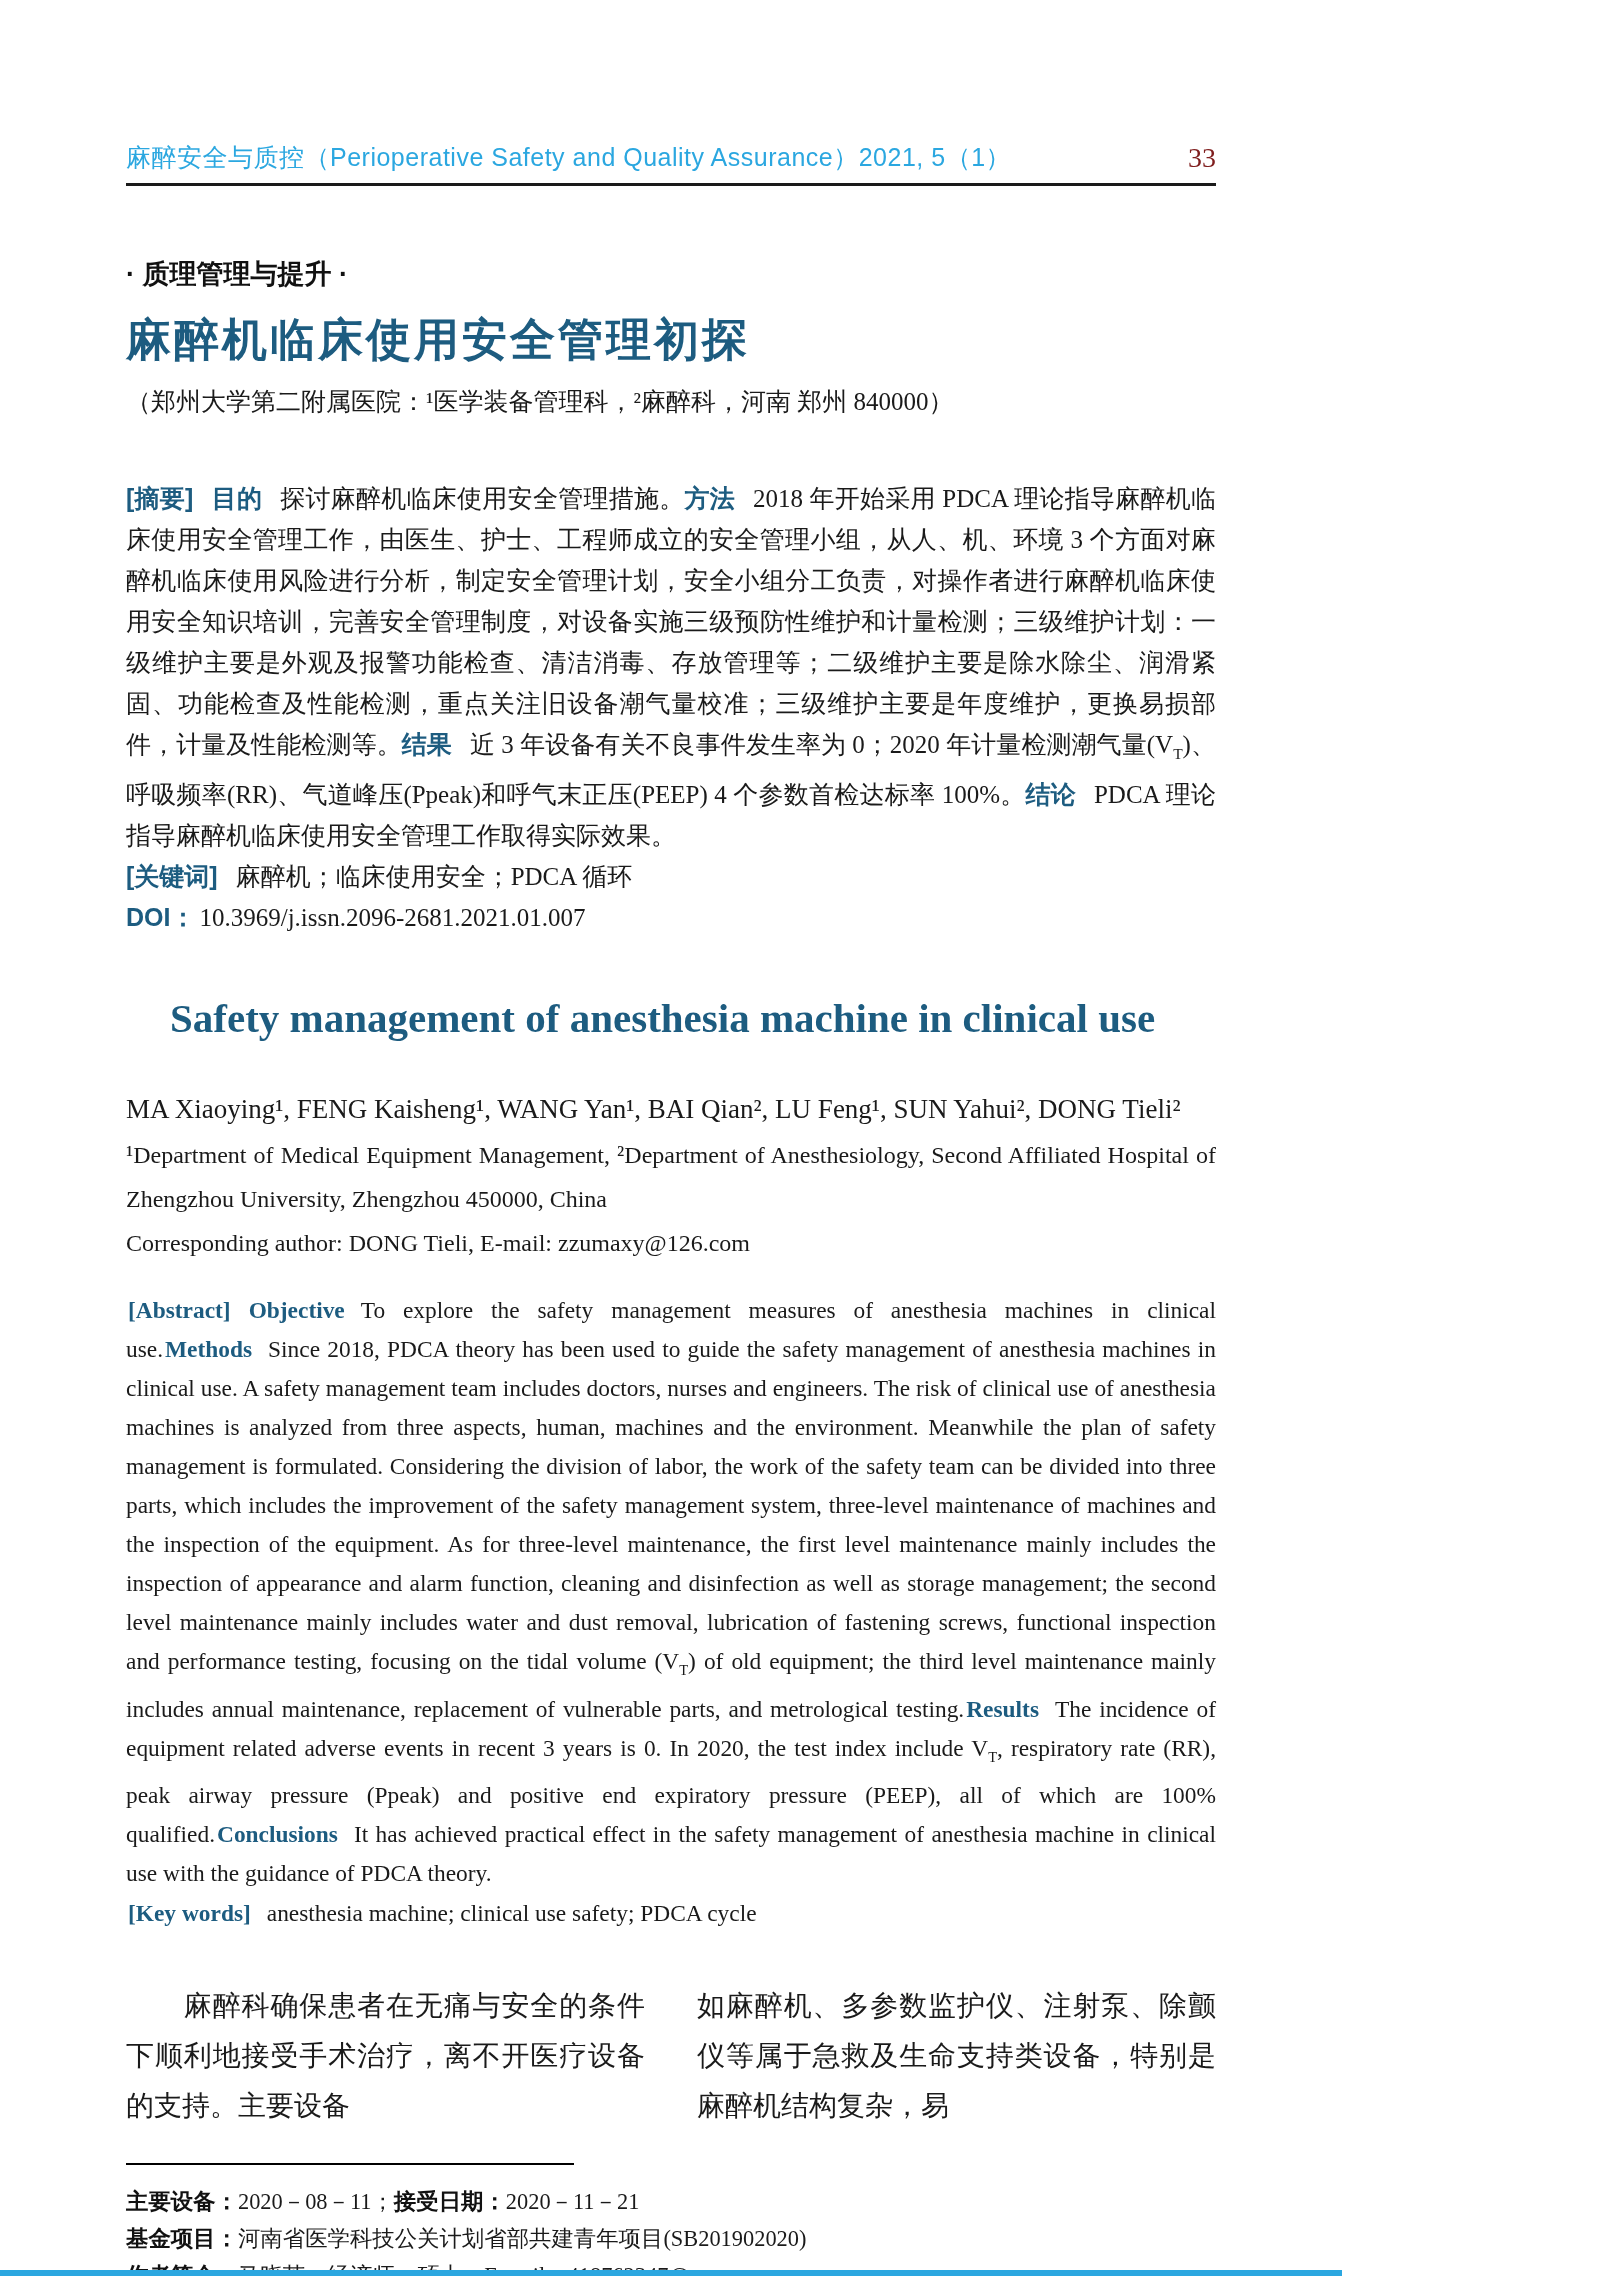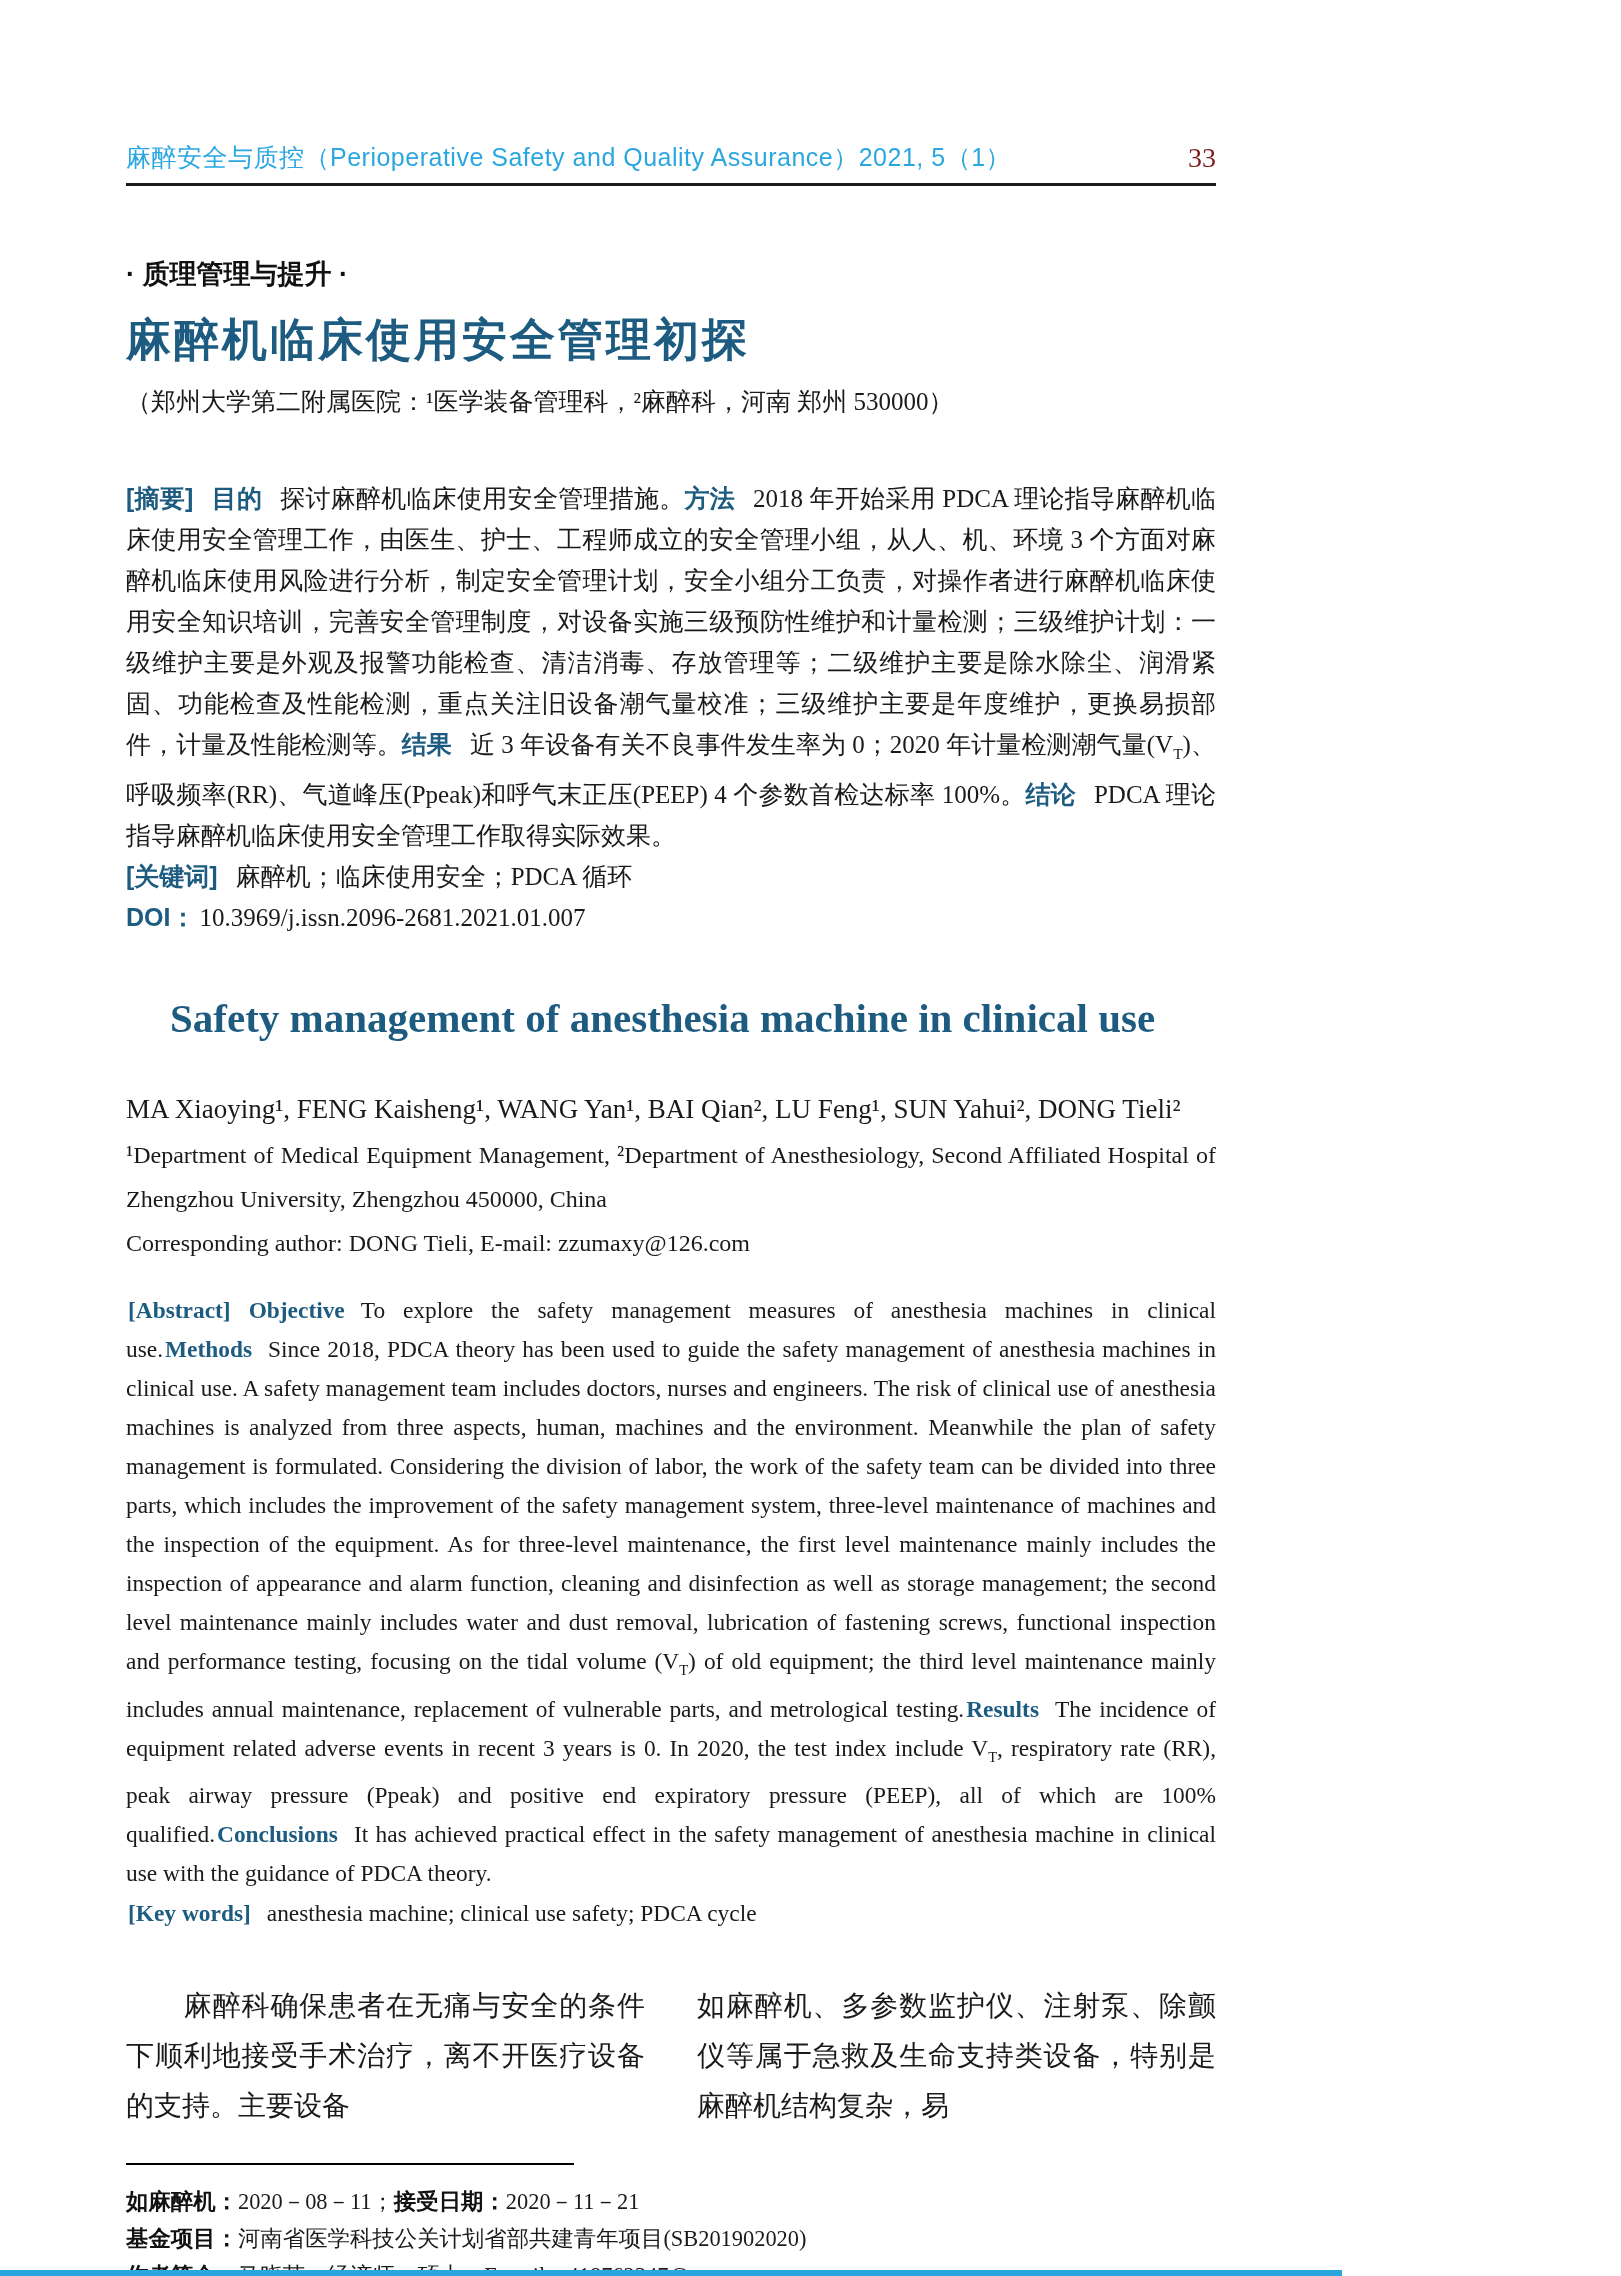--- a/index.html
+++ b/index.html
@@ -86,21 +86,21 @@
     <div class="hdr">
       <span class="hdr-journal">麻醉安全与质控（Perioperative Safety and Quality Assurance）2021, 5（1）</span>
       <span class="hdr-page">33</span>
     </div>
     <div class="hdr-rule"></div>
 
     <div class="section-marker">· 质理管理与提升 ·</div>
 
     <h1 class="title-cn">麻醉机临床使用安全管理初探</h1>
 
-    <p class="affil-cn">（郑州大学第二附属医院：¹医学装备管理科，²麻醉科，河南 郑州 530000）</p>
+    <p class="affil-cn">（郑州大学第二附属医院：¹医学装备管理科，²麻醉科，河南 郑州 840000）</p>
 
     <p class="abs-cn"><span class="lbl-cn">[摘要]</span><span class="lbl-cn">目的</span><span>探讨麻醉机临床使用安全管理措施。</span><span class="lbl-cn">方法</span><span>2018 年开始采用 PDCA 理论指导麻醉机临床使用安全管理工作，由医生、护士、工程师成立的安全管理小组，从人、机、环境 3 个方面对麻醉机临床使用风险进行分析，制定安全管理计划，安全小组分工负责，对操作者进行麻醉机临床使用安全知识培训，完善安全管理制度，对设备实施三级预防性维护和计量检测；三级维护计划：一级维护主要是外观及报警功能检查、清洁消毒、存放管理等；二级维护主要是除水除尘、润滑紧固、功能检查及性能检测，重点关注旧设备潮气量校准；三级维护主要是年度维护，更换易损部件，计量及性能检测等。</span><span class="lbl-cn">结果</span><span>近 3 年设备有关不良事件发生率为 0；2020 年计量检测潮气量(V</span><sub>T</sub><span>)、呼吸频率(RR)、气道峰压(Ppeak)和呼气末正压(PEEP) 4 个参数首检达标率 100%。</span><span class="lbl-cn">结论</span><span>PDCA 理论指导麻醉机临床使用安全管理工作取得实际效果。</span></p>
 
     <p class="kw-cn"><span class="lbl-cn">[关键词]</span><span>麻醉机；临床使用安全；PDCA 循环</span></p>
 
     <p class="doi"><span class="lbl-cn doi-lbl">DOI：</span><span>10.3969/j.issn.2096-2681.2021.01.007</span></p>
 
     <h2 class="title-en">Safety management of anesthesia machine in clinical use</h2>
 
     <p class="authors-en">MA Xiaoying¹, FENG Kaisheng¹, WANG Yan¹, BAI Qian², LU Feng¹, SUN Yahui², DONG Tieli²</p>
@@ -112,21 +112,21 @@
     <p class="kw-en"><span class="lbl-en">[Key words]</span><span>anesthesia machine; clinical use safety; PDCA cycle</span></p>
 
     <div class="columns">
       <p class="col">　　麻醉科确保患者在无痛与安全的条件下顺利地接受手术治疗，离不开医疗设备的支持。主要设备</p>
       <p class="col">如麻醉机、多参数监护仪、注射泵、除颤仪等属于急救及生命支持类设备，特别是麻醉机结构复杂，易</p>
     </div>
 
     <div class="fn-rule"></div>
 
     <div class="footnotes">
-      <p><span class="fn-lbl">如麻醉机：</span><span>2020－08－11；</span><span class="fn-lbl">接受日期：</span><span>2020－11－21</span></p>
+      <p><span class="fn-lbl">主要设备：</span><span>2020－08－11；</span><span class="fn-lbl">接受日期：</span><span>2020－11－21</span></p>
       <p><span class="fn-lbl">基金项目：</span><span>河南省医学科技公关计划省部共建青年项目(SB201902020)</span></p>
       <p><span class="fn-lbl">作者简介：</span><span>马晓英，经济师，硕士，E-mail：418762347@qq.com</span></p>
       <p><span class="fn-lbl">通信作者：</span><span>董铁立，E-mail：zzumaxy@126.com</span></p>
     </div>
 
   </div>
 
   <div class="bottom-bar"></div>
 </div>
 

